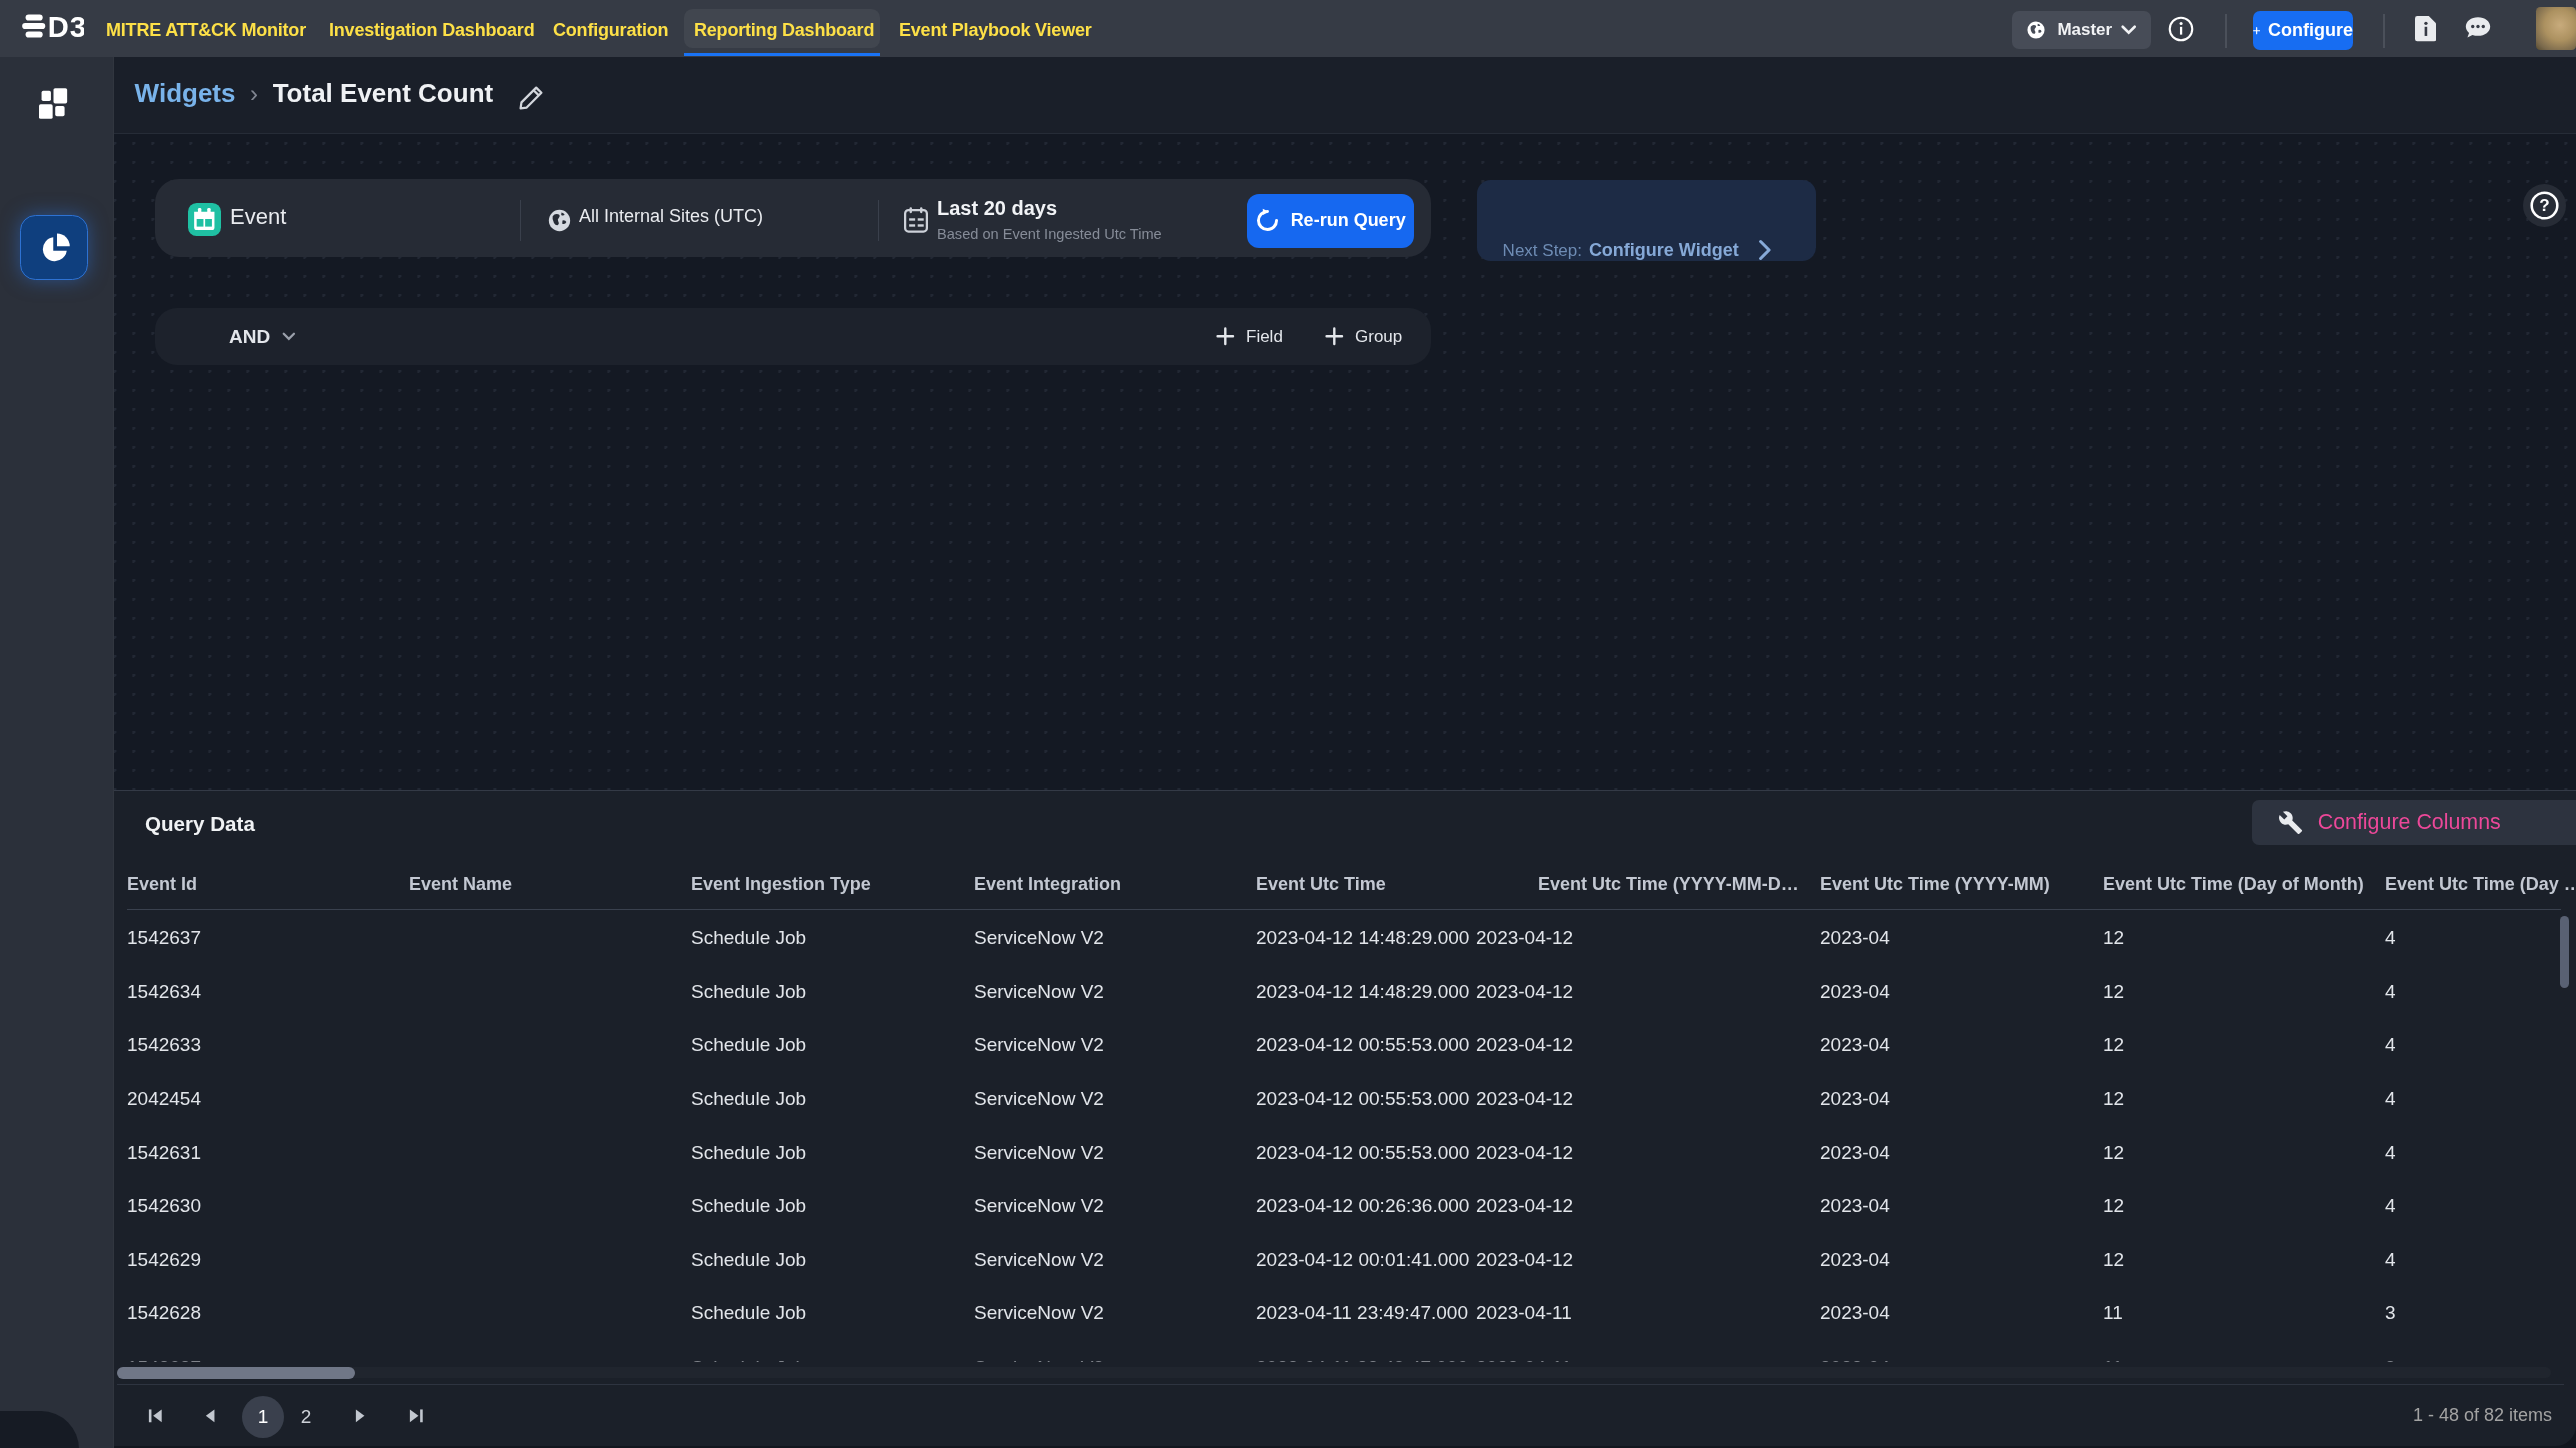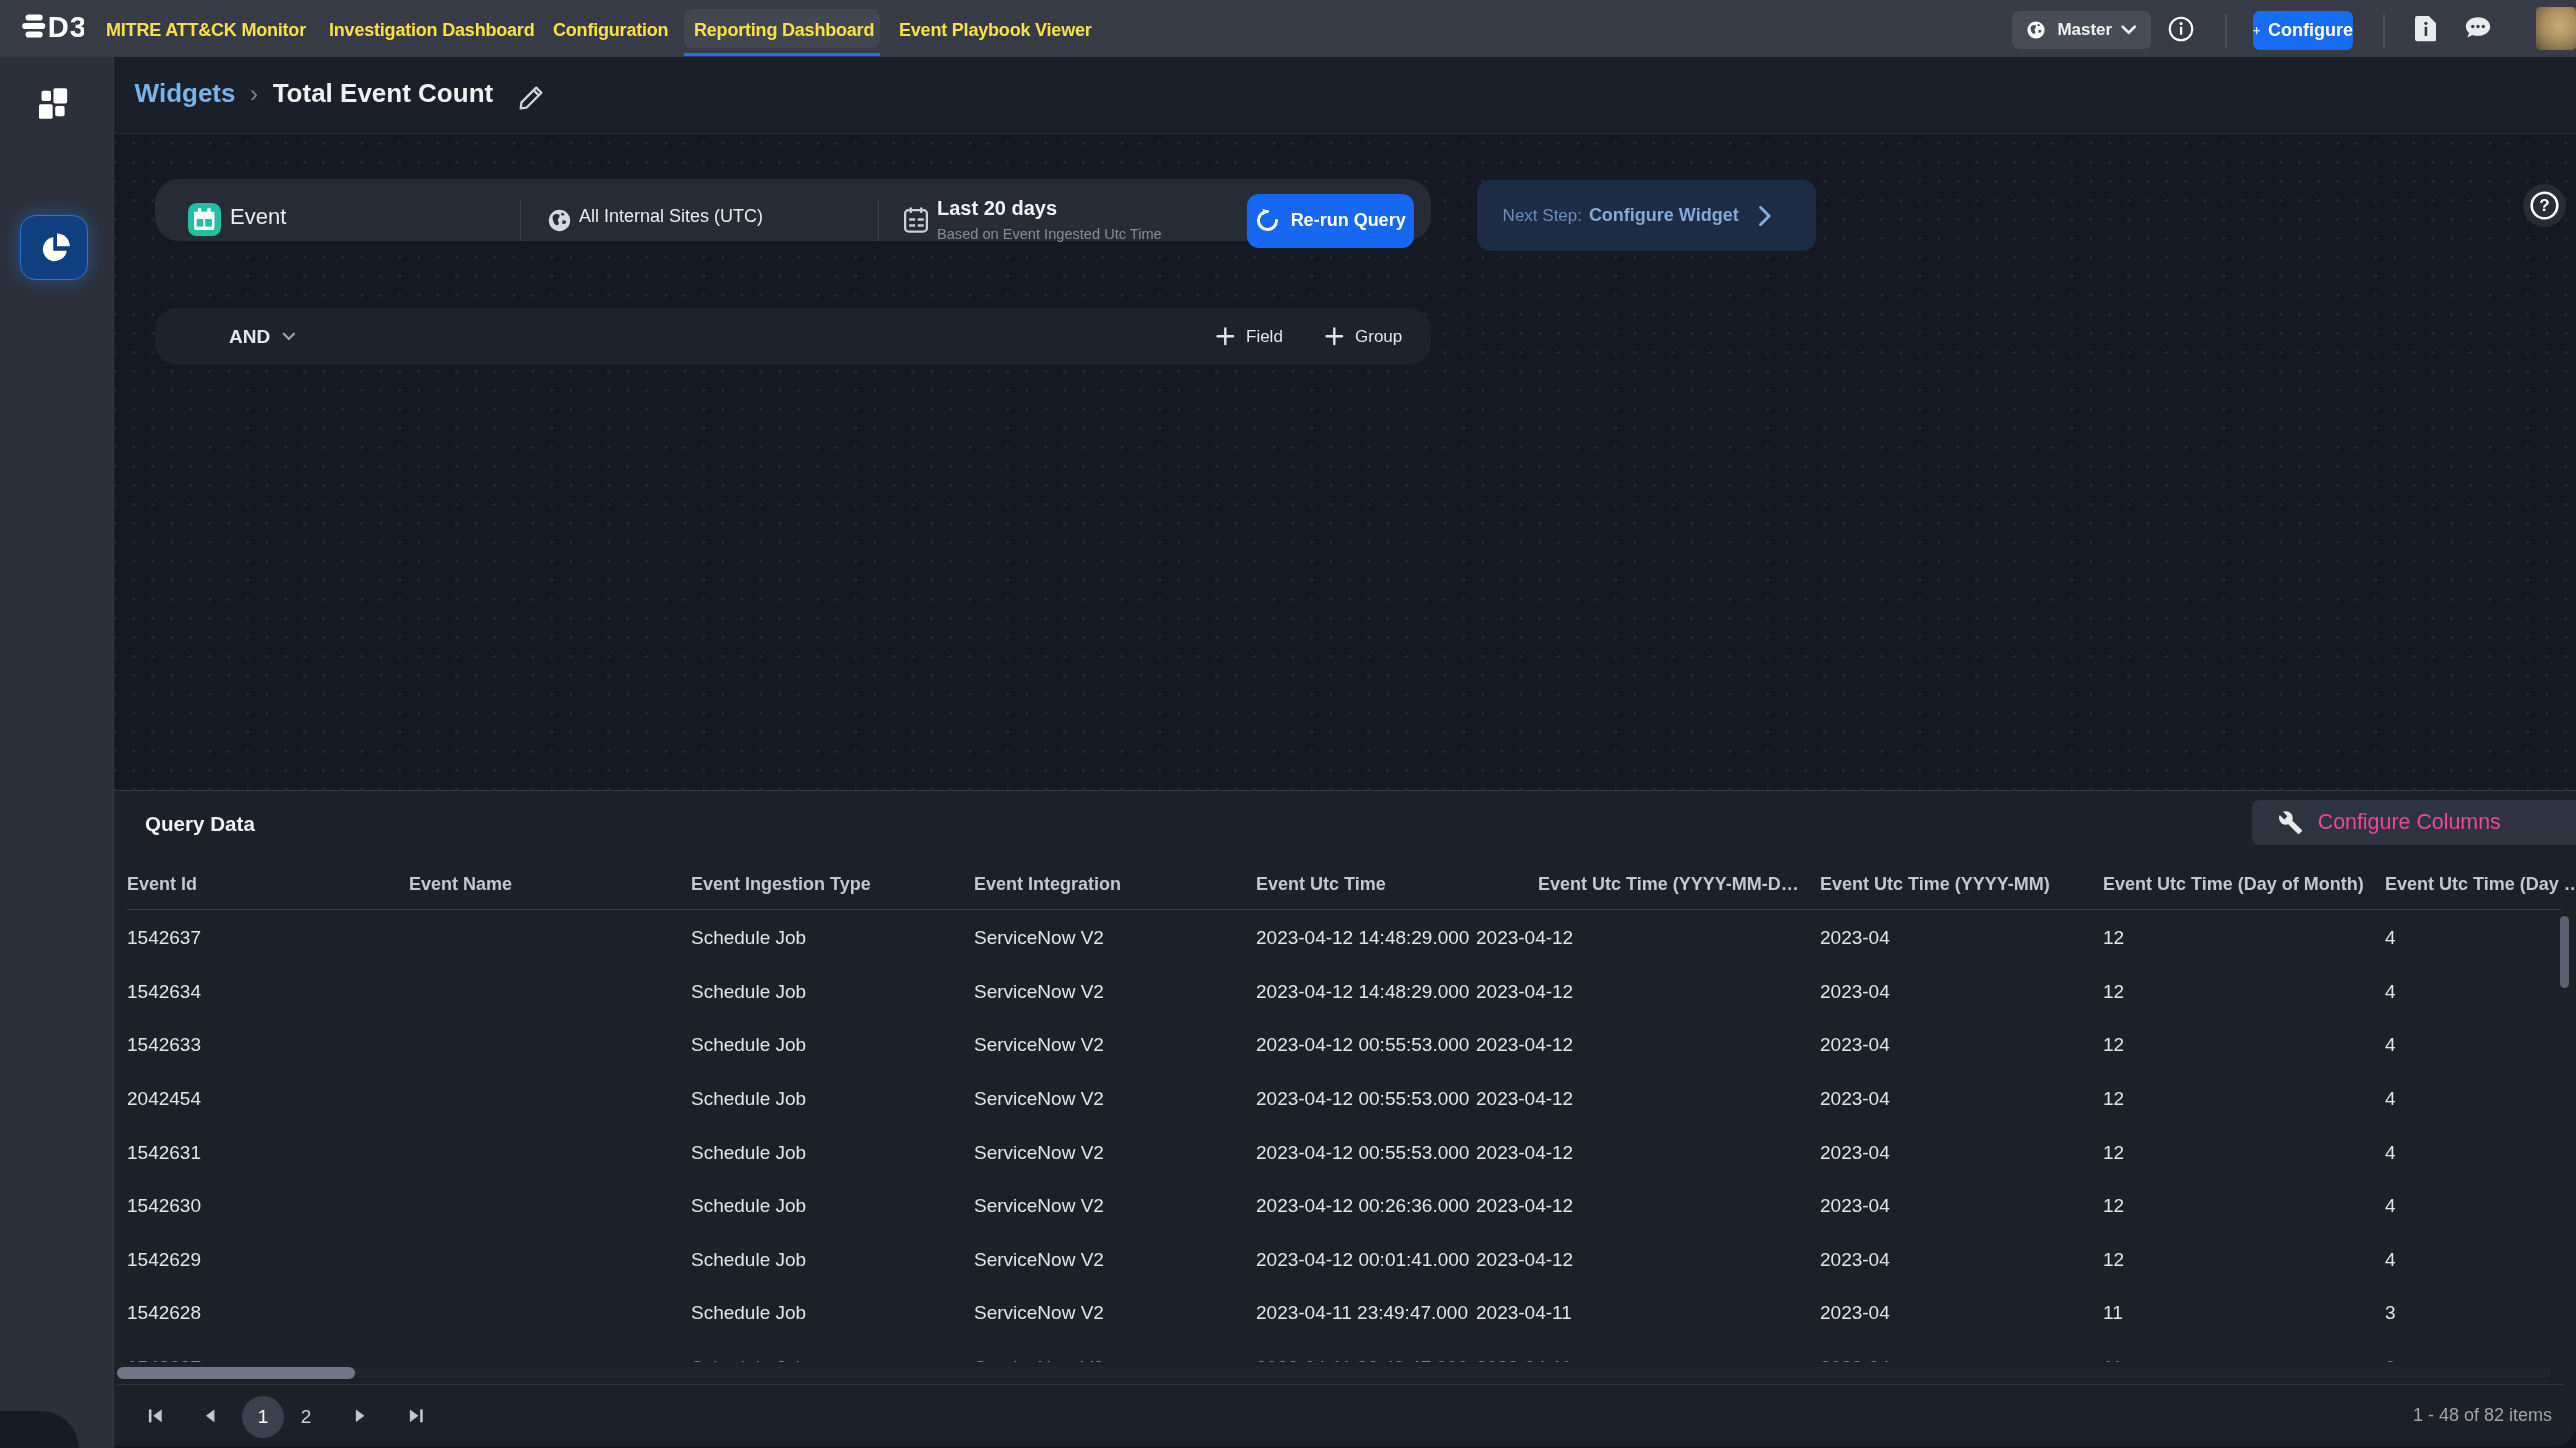--- a/index.html
+++ b/index.html
@@ -21,26 +21,26 @@
   #piebtn{left:20px;top:158px;width:66px;height:63px;border-radius:15.4px;background:#0f3f7e;border:1.7px solid #2e72d2;box-shadow:0 0 19px rgba(45,115,220,.5);}
   
   #chead{left:114px;top:57px;width:2462px;height:76px;background:#1a1f29;border-bottom:0.9px solid #262c37;}
   #crumb{left:135px;top:75px;font-size:26px;font-weight:bold;color:#eff1f4;white-space:nowrap;}
   #crumb .blue{color:#79b3ea;}
   #crumb .sep{color:#818692;font-weight:normal;padding:0 14.6px;font-size:24px;}
   
   #main{left:114px;top:134px;width:2462px;height:656px;background:#141923;
     background-image:radial-gradient(circle 1.7px at 10.3px 10.3px,#222834 98%,transparent);
     background-size:19px 19px;background-position:9.4px 18px;}
-  #qbar{left:41px;top:45px;width:1276px;height:62px;border-radius:24px;background:#262b35;}
+  #qbar{left:41px;top:45px;width:1276px;height:78px;border-radius:24px;background:#262b35;}
   .qdiv{position:absolute;top:20.6px;width:0.9px;height:41px;background:#3a404c;}
   .qtext{position:absolute;font-size:18px;color:#e9ebef;white-space:nowrap;}
   #greenic{left:33px;top:24px;width:33px;height:33px;border-radius:8.6px;background:#1fc0a3;}
   #rerun{left:1092px;top:14.6px;width:167px;height:54px;border-radius:12px;background:#1668f0;color:#ffffff;display:flex;align-items:center;justify-content:center;font-size:18px;font-weight:bold;white-space:nowrap;}
-  #nextstep{left:1363px;top:46px;width:339px;height:71px;border-radius:13.7px;background:#1d2b45;display:flex;align-items:center;justify-content:center;font-size:17px;color:#6e8cb4;white-space:nowrap;padding-right:19px;box-sizing:border-box;}
+  #nextstep{left:1363px;top:46px;width:339px;height:81px;border-radius:13.7px;background:#1d2b45;display:flex;align-items:flex-end;justify-content:center;font-size:17px;color:#6e8cb4;white-space:nowrap;padding-right:19px;box-sizing:border-box;}
   #nextstep b{color:#86a9d7;font-size:18px;margin-left:6.9px;}
   #helpbtn{left:2409px;top:50px;width:43px;height:43px;border-radius:21.4px;background:#272c36;}
   #androw{left:41px;top:174px;width:1276px;height:57px;border-radius:22px;background:#1d222c;}
   .andtxt{position:absolute;top:0;height:57px;line-height:57px;font-size:18px;color:#e3e6eb;white-space:nowrap;}
   
   #panel{left:114px;top:790px;width:2462px;height:655px;background:#1b2029;border-top:0.9px solid #343a46;border-radius:0 0 20.6px 0;}
   #qd-title{left:31px;top:21.4px;font-size:20.6px;font-weight:bold;color:#f0f2f4;}
   #cfgcols{left:2138px;top:9.4px;width:354px;height:45px;border-radius:6.9px;background:#2d333f;display:flex;align-items:center;color:#ec4899;font-size:21.4px;}
   #gridwrap{position:absolute;left:13px;top:0;width:2449px;height:571px;overflow:hidden;}
   #hdrline{left:13px;top:118px;width:2434px;height:0.9px;background:#3a414e;}

